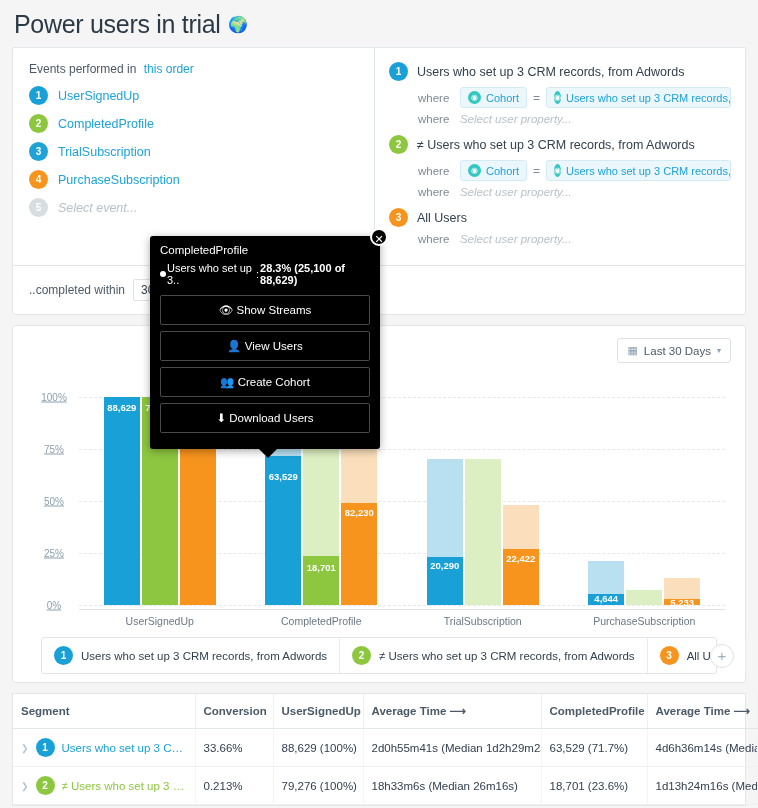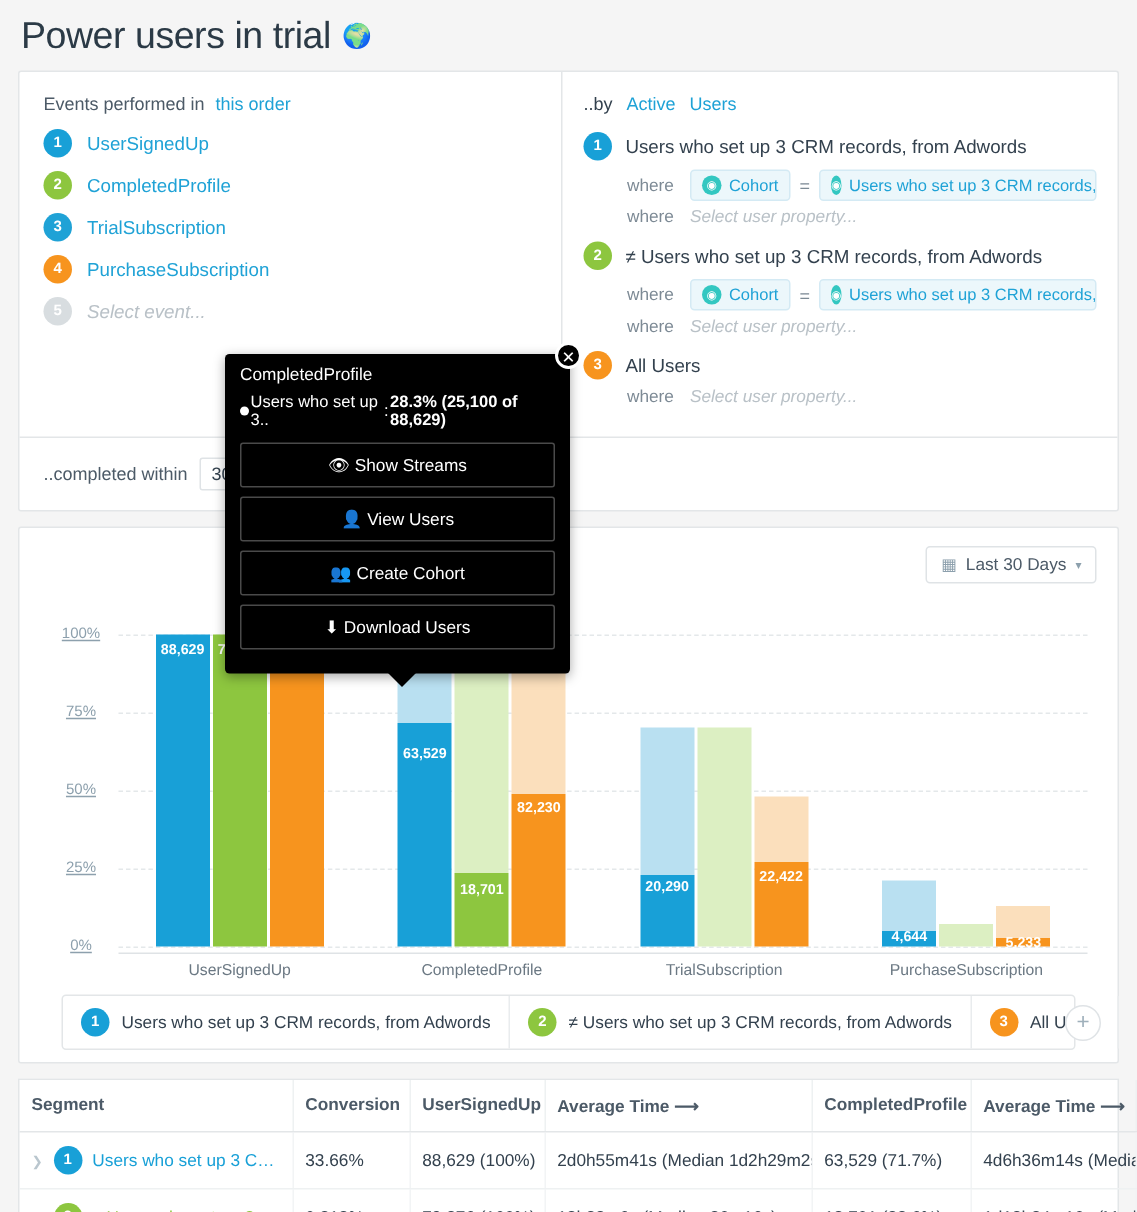--- a/index.html
+++ b/index.html
@@ -330,25 +330,20 @@
           <span class="num n4">4</span>
           <span class="evt-name">PurchaseSubscription</span>
         </div>
         <div class="evt-row">
           <span class="num n5">5</span>
           <span class="evt-placeholder">Select event...</span>
         </div>
       </div>
 
       <div class="builder-right">
-        <div class="by-head">
-          <span>..by</span>
-          <span class="seg active">Active</span>
-          <span class="seg plain">Users</span>
-        </div>
 
         <div class="grp">
           <div class="grp-title">
             <span class="num n-blue">1</span>
             <span class="lbl">Users who set up 3 CRM records, from Adwords</span>
           </div>
           <div class="where-row">
             <span class="where-lbl">where</span>
             <span class="pill">
               <span class="cohort-ic">◉</span>

